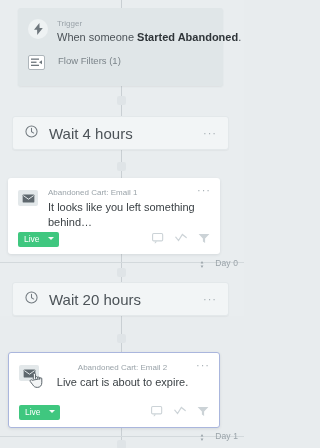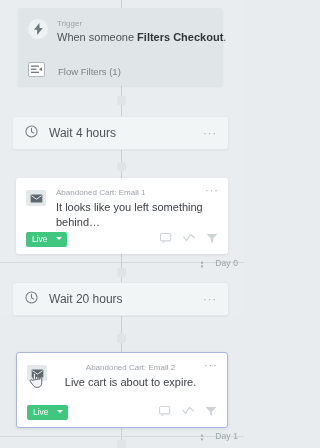--- a/index.html
+++ b/index.html
@@ -69,50 +69,50 @@
   }
   .trigger-text { margin-left: 9px; padding-top: 1px; }
   .trigger-kicker { font-size: 8px; color: #9aa3a9; line-height: 11px; }
   .trigger-line {
     font-size: 11px; color: #4c5358; line-height: 15px; margin-top: 1px;
     white-space: nowrap;
   }
   .trigger-line b { color: #2f3539; font-weight: bold; }
 
   .filters-row {
-    display: flex; align-items: flex-end;
+    display: flex; align-items: flex-start;
     padding: 0 10px; margin-top: 10px; height: 22px;
   }
   .filter-ico {
     width: 17px; height: 15px; border: 1px solid #aeb6bb;
     border-radius: 2px; background: #fff;
     display: flex; align-items: center; justify-content: center; flex: none;
   }
   .filters-label { font-size: 9.5px; color: #7b848a; margin-left: 13px; }
 
   
   .wait-card {
     left: 12px; width: 217px; height: 34px;
     background: #f2f5f6;
     border: 1px solid #e3e8ea;
     display: flex; align-items: center;
     box-shadow: 0 1px 1px rgba(40,50,60,.04);
   }
   .wait-1 { top: 116px; }
   .wait-2 { top: 282px; }
   .clock { margin-left: 12px; flex: none; }
-  .wait-label { font-size: 12px; color: #4c5358; margin-left: 11px; flex: 1; }
+  .wait-label { font-size: 15px; color: #4c5358; margin-left: 11px; flex: 1; }
   .dots {
     margin-right: 11px; color: #a7afb4; font-size: 11px;
     letter-spacing: 1px; line-height: 6px; user-select: none;
   }
 
   
   .email-card {
-    left: 16px; width: 212px;
+    left: 8px; width: 212px;
     background: #fff;
     box-shadow: 0 1px 3px rgba(40,50,60,.10);
   }
   .email-1 { top: 178px; height: 76px; }
   .email-2 { top: 352px; height: 76px; border: 1.5px solid #aab6dd; text-align: center; }
   .email-head { display: flex; align-items: flex-start; padding: 9px 9px 0 10px; }
   .env {
     width: 20px; height: 16px; background: #e3e8ea;
     border-radius: 2px; flex: none; margin-top: 3px;
     display: flex; align-items: center; justify-content: center;
@@ -156,21 +156,21 @@
 
   <div class="trigger-card card">
     <div class="trigger-main">
       <span class="bolt-wrap">
         <svg width="9" height="12" viewBox="0 0 9 12" aria-hidden="true">
           <path d="M5.4 0L0 6.8h3.1L3.2 12 8.8 5.1H5.6z" fill="#6e777d"></path>
         </svg>
       </span>
       <div class="trigger-text">
         <div class="trigger-kicker">Trigger</div>
-        <div class="trigger-line"><span>When someone </span><b>Filters Checkout</b><span>.</span></div>
+        <div class="trigger-line"><span>When someone </span><b>Started Abandoned</b><span>.</span></div>
       </div>
     </div>
     <div class="filters-row">
       <span class="filter-ico">
         <svg width="11" height="9" viewBox="0 0 11 9" aria-hidden="true">
           <rect x="0" y="0.5" width="8" height="1.3" fill="#6e777d"></rect>
           <rect x="0" y="3.6" width="5.5" height="1.3" fill="#6e777d"></rect>
           <rect x="0" y="6.7" width="8" height="1.3" fill="#6e777d"></rect>
           <path d="M11 2.2v4L8 4.2z" fill="#6e777d"></path>
         </svg>

